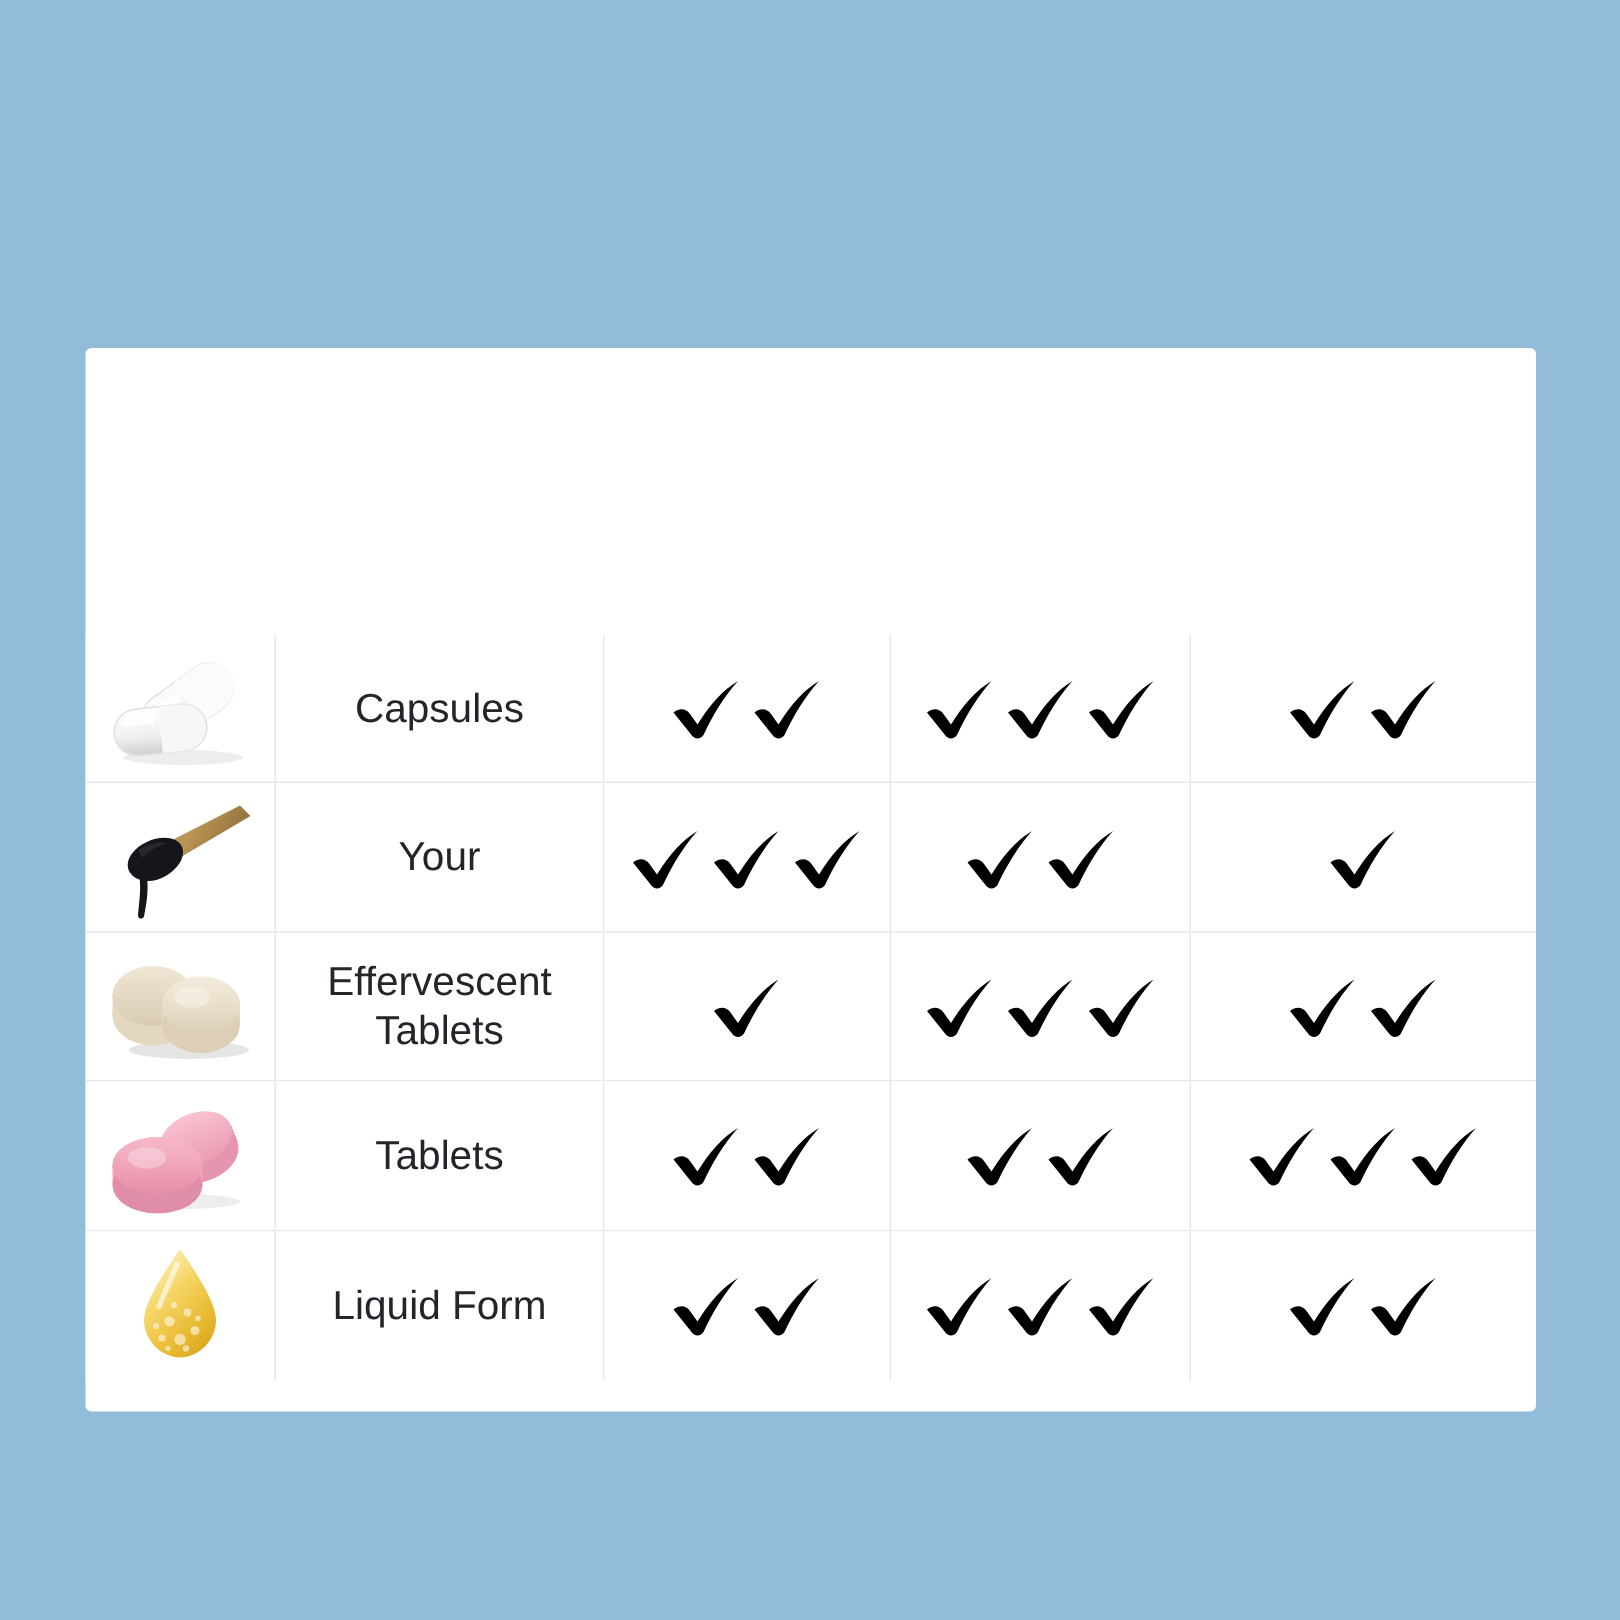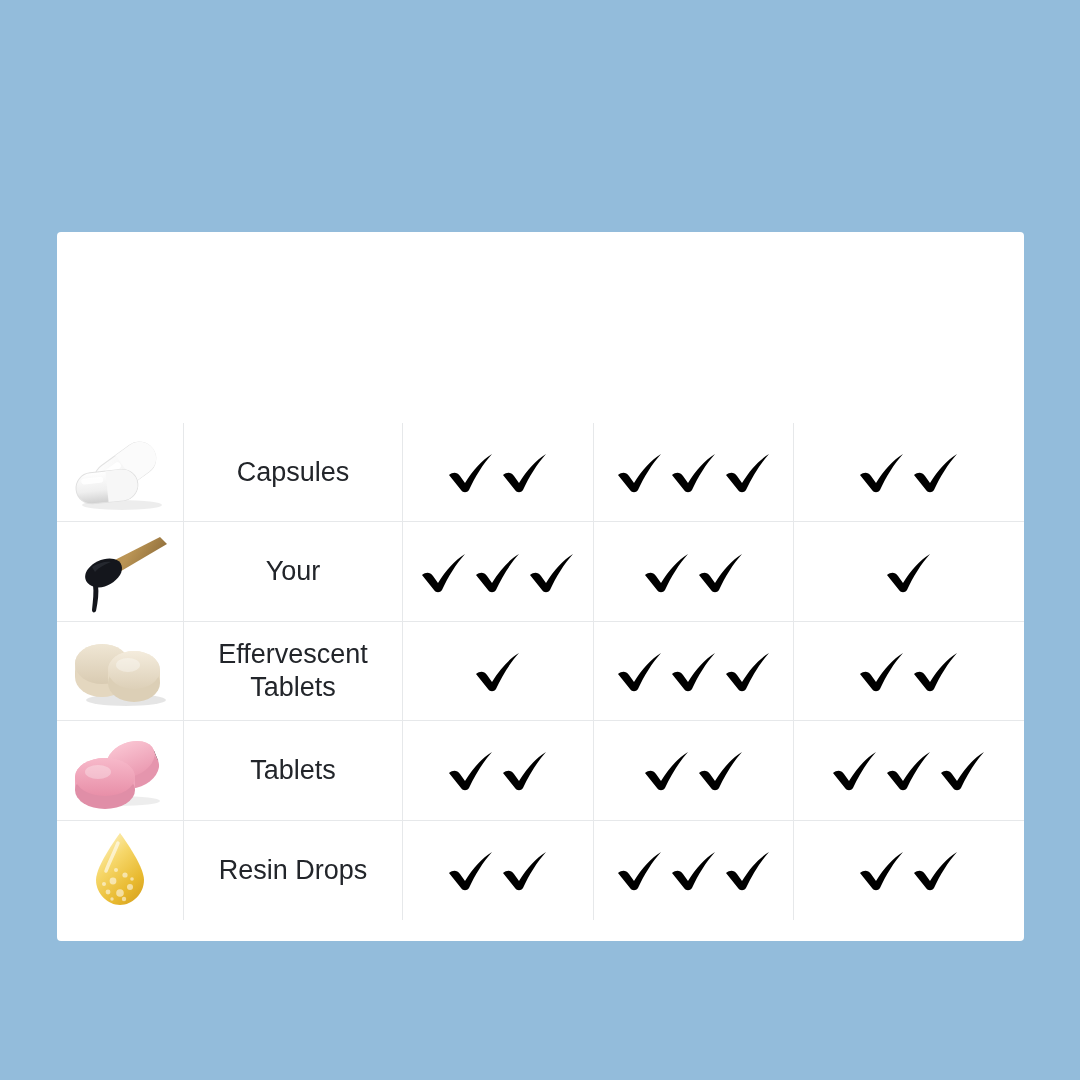--- a/index.html
+++ b/index.html
@@ -394,21 +394,21 @@
                 <circle cx="40" cy="63" r="2.4"></circle>
         <circle cx="52" cy="64" r="3.8"></circle>
                 <circle cx="48" cy="41" r="2"></circle>
         <circle cx="64" cy="50" r="1.8"></circle>
                 <circle cx="36" cy="55" r="2"></circle>
         <circle cx="56" cy="70" r="2.2"></circle>
                 <circle cx="44" cy="70" r="1.7"></circle>
       </g>
       <path d="M50 14 C46 24 41 34 38 42" stroke="#ffffff" stroke-width="3.5" stroke-linecap="round" opacity="0.6" fill="none"></path>
     </svg>
-          </div><div class="cell label-cell last-row">Resin Drops</div><div class="cell last-row">
+          </div><div class="cell label-cell last-row">Liquid Form</div><div class="cell last-row">
             <div class="checks">
   <svg class="check" viewBox="0 0 50 44">
     <path d="M3 25 C7 22 11 22 14 26 L19 33 C27 20 36 10 46 4 C37 14 29 27 23 40 C21 43 17 43 15 40 Z" fill="#000000"></path>
   </svg>
   <svg class="check" viewBox="0 0 50 44">
     <path d="M3 25 C7 22 11 22 14 26 L19 33 C27 20 36 10 46 4 C37 14 29 27 23 40 C21 43 17 43 15 40 Z" fill="#000000"></path>
   </svg>
             </div>
           </div><div class="cell last-row">
             <div class="checks">

